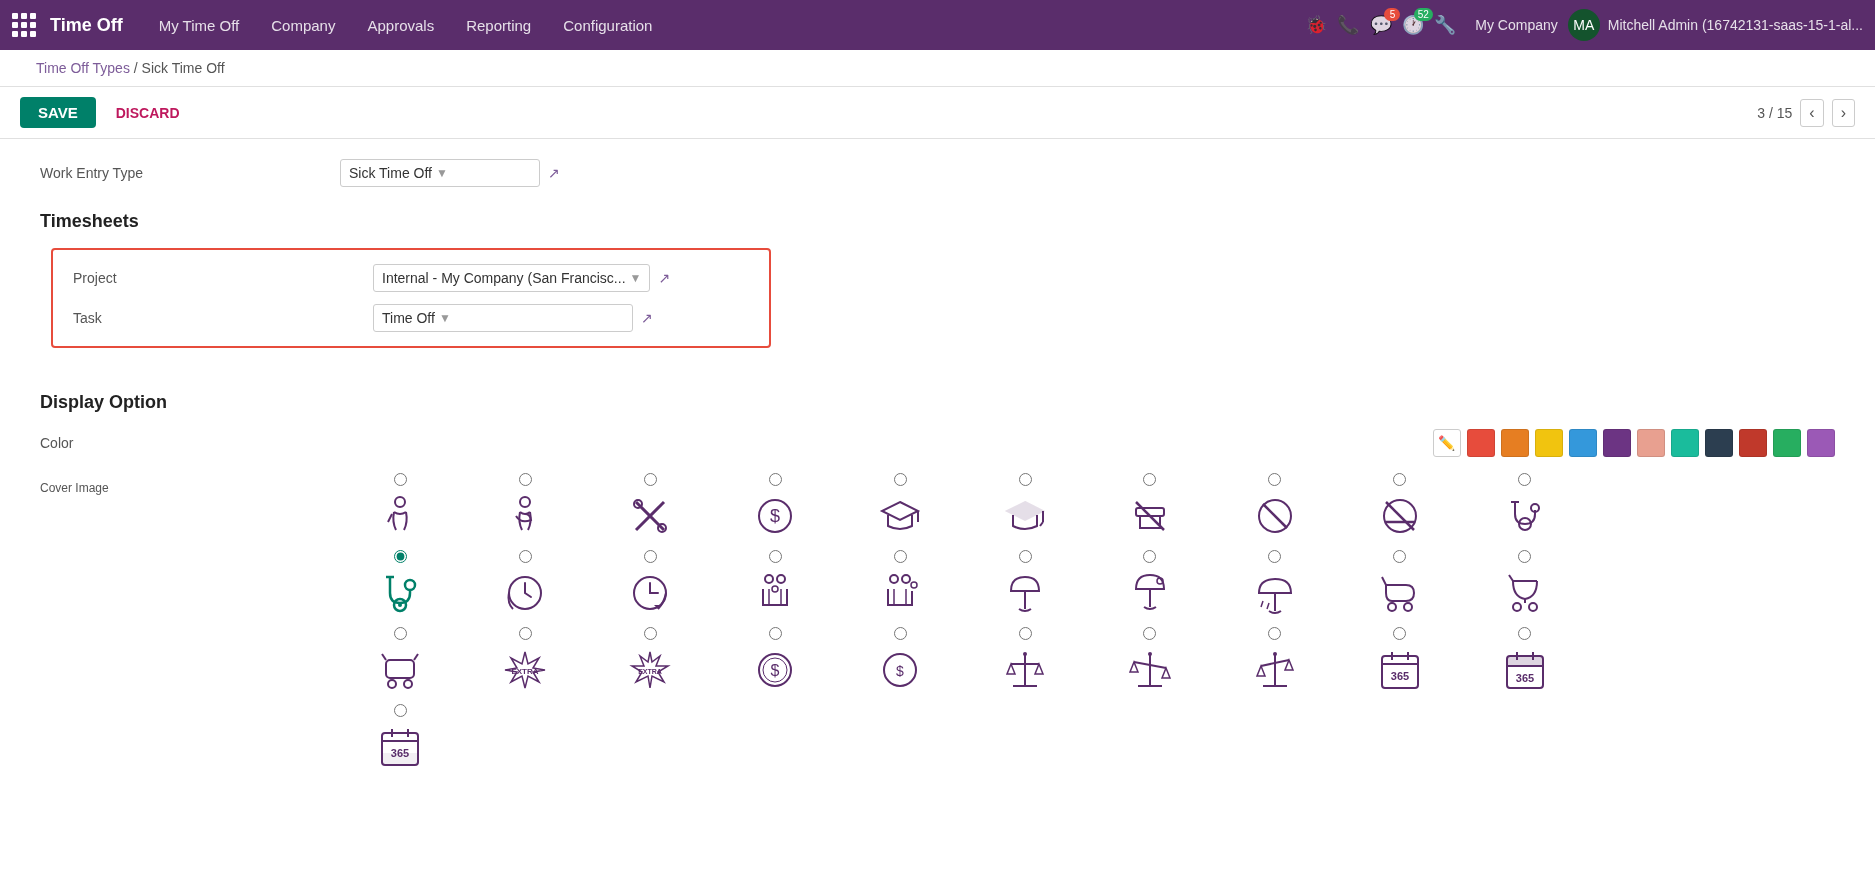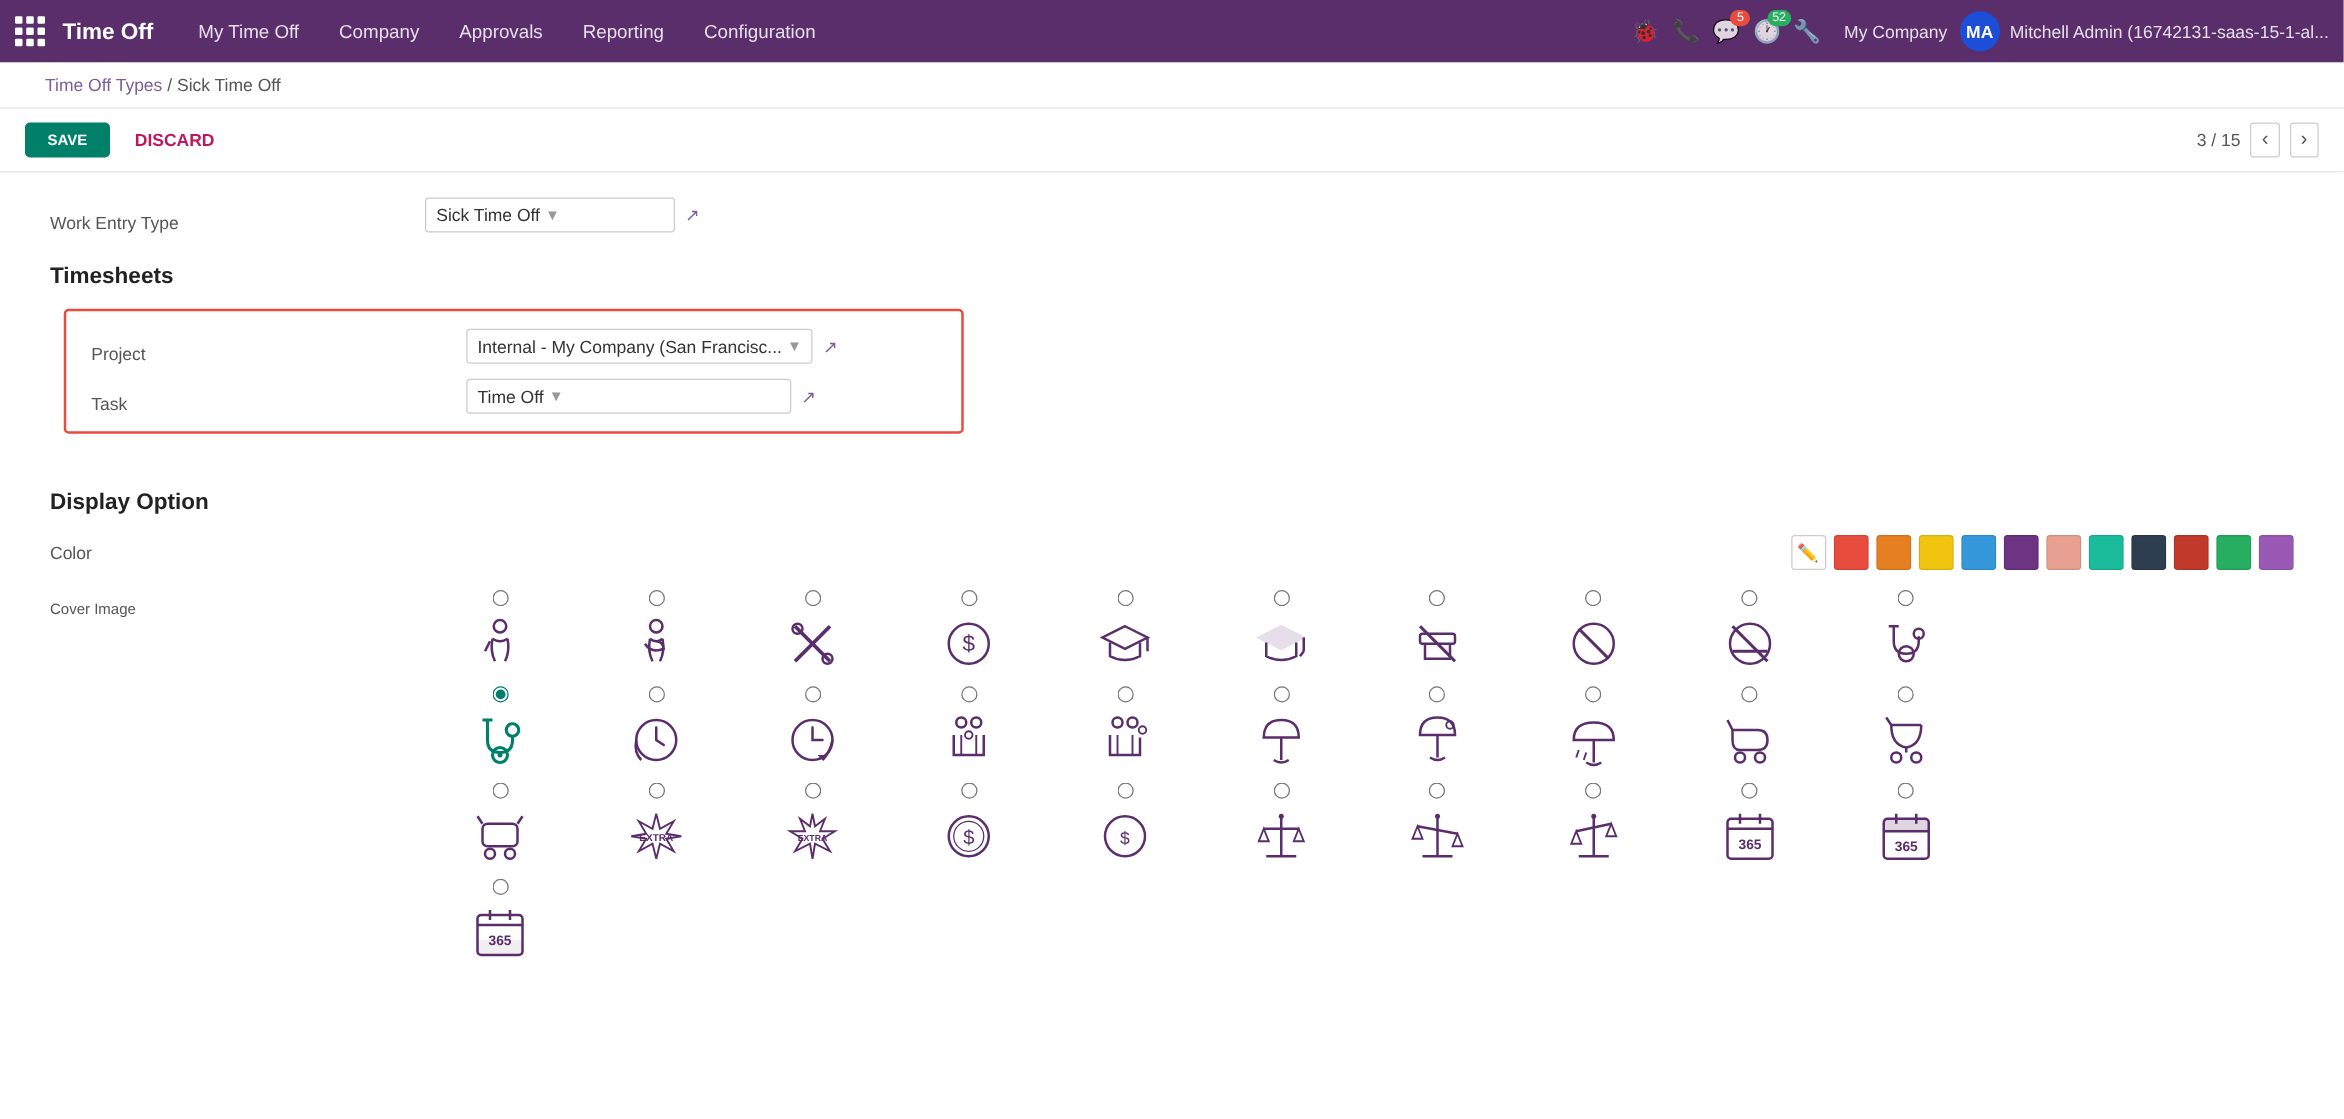--- a/index.html
+++ b/index.html
@@ -83,26 +83,25 @@
     .navbar-user {
       display: flex;
       align-items: center;
       gap: 8px;
       color: rgba(255,255,255,0.85);
       cursor: pointer;
     }
     .avatar {
       width: 32px; height: 32px;
       border-radius: 50%;
-      background: #1d4ed8;
+      background: #14532d;
       display: flex; align-items: center; justify-content: center;
       font-size: 14px;
       color: white;
       overflow: hidden;
-      font-weight: bold;
     }
 
     
     .breadcrumb-bar {
       background: white;
       padding: 10px 36px;
       border-bottom: 1px solid #e0e0e0;
       font-size: 14px;
       color: #7d5c99;
     }
@@ -116,21 +115,21 @@
       border-bottom: 1px solid #e0e0e0;
       display: flex;
       align-items: center;
       gap: 10px;
     }
     .btn-save {
       background: #008069;
       color: white;
       border: none;
       padding: 7px 18px;
-      font-size: 12px;
+      font-size: 15px;
       font-weight: bold;
       border-radius: 4px;
       cursor: pointer;
     }
     .btn-discard {
       background: none;
       color: #be185d;
       border: none;
       padding: 7px 10px;
       font-size: 14px;
@@ -161,21 +160,21 @@
       padding: 20px 40px;
       min-height: calc(100vh - 130px);
     }
 
     .form-section {
       margin-bottom: 24px;
     }
 
     .field-row {
       display: flex;
-      align-items: flex-end;
+      align-items: center;
       margin-bottom: 12px;
     }
     .field-label {
       width: 300px;
       color: #555;
       font-size: 14px;
     }
     .field-value {
       display: flex;
       align-items: center;

